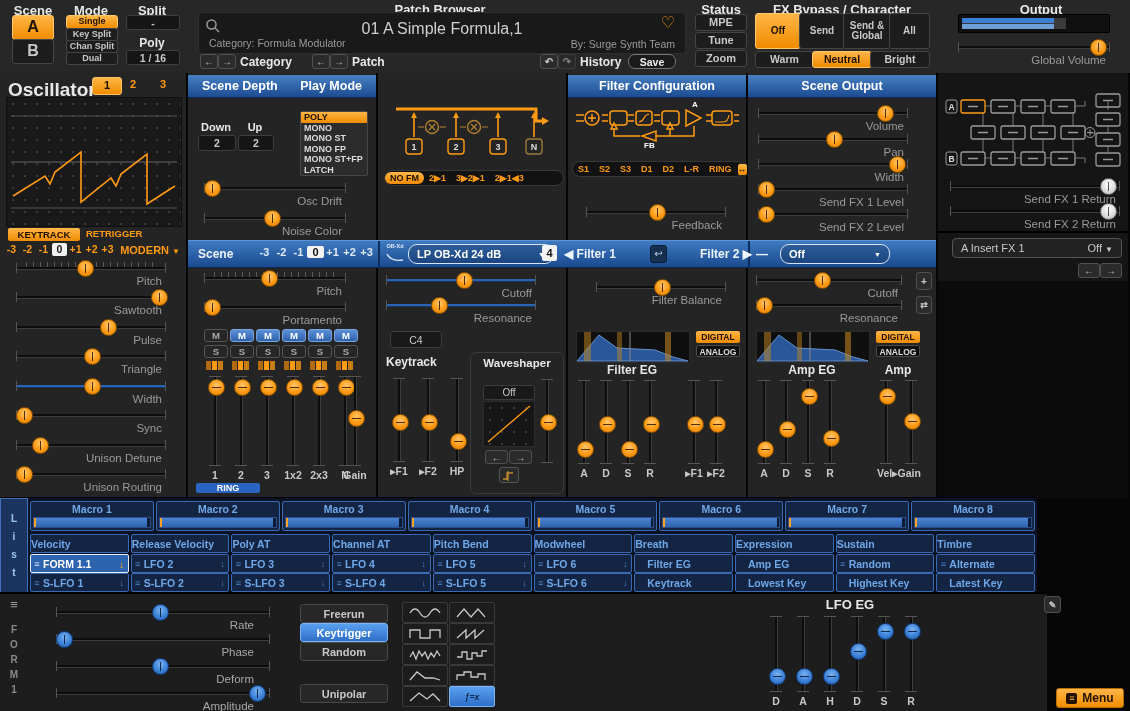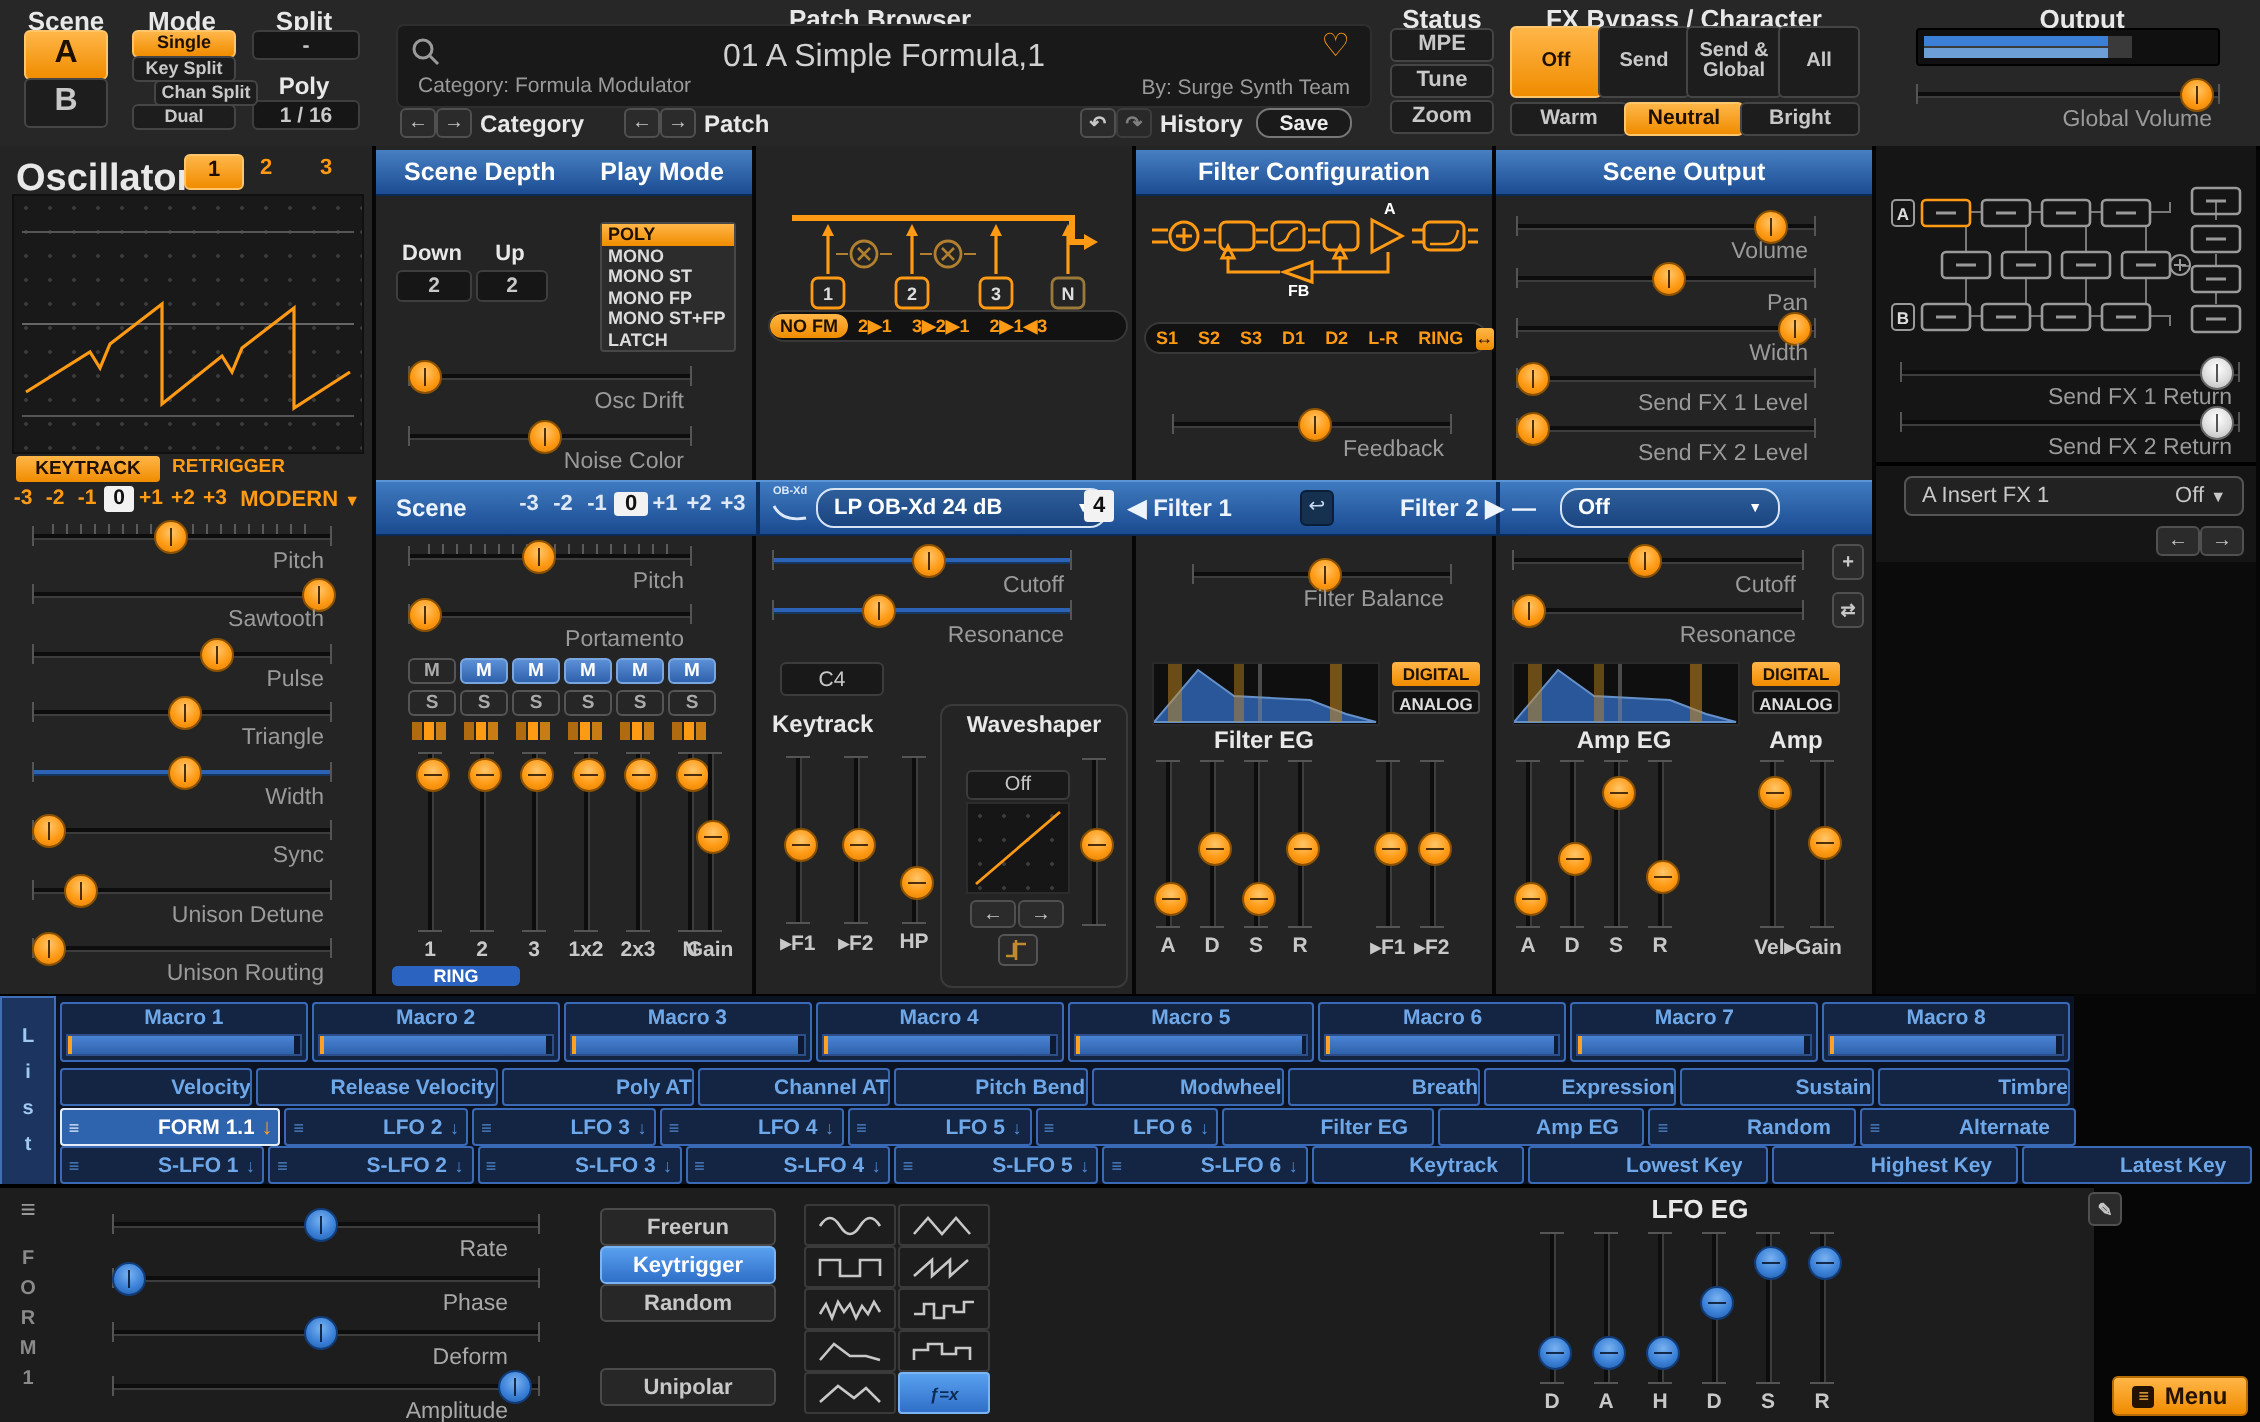--- a/index.html
+++ b/index.html
@@ -72,21 +72,21 @@
   .sb-oct.sel{background:#f2f2f2;color:#111;}
   .sb-dd{position:absolute;top:3px;height:18px;border:1px solid #d7e4f4;border-radius:9px;display:flex;align-items:center;
          color:#fff;font-weight:bold;font-size:11px;padding:0 8px;justify-content:space-between;background:rgba(10,30,60,.25);}
   
   #modgrid{position:absolute;left:0;top:497px;width:1037px;height:95px;background:#0b1322;border-top:1px solid #000;}
   #modtab{position:absolute;left:0;top:0;width:28px;height:95px;background:#1c3560;border:1px solid #3f6fb8;box-sizing:border-box;
           display:flex;flex-direction:column;align-items:center;justify-content:center;color:#9fc8f2;font-weight:bold;font-size:10px;line-height:18px;}
   .mrow{position:absolute;left:29px;right:1px;display:flex;}
   .mcell{flex:1;margin:1px;background:#142544;border:1px solid #3a69b5;border-radius:2px;display:flex;align-items:center;
          font-size:10.5px;font-weight:bold;color:#6fa8e8;}
-  .mcell .lbl{flex:1;text-align:right;white-space:nowrap;overflow:hidden;margin-left:36px;}
+  .mcell .lbl{flex:1;text-align:left;white-space:nowrap;overflow:hidden;}
   .mcell .mico,.mcell .marr{color:#4f86cc;font-size:9px;width:12px;text-align:center;}
   .mcell.sel{background:#2e63ae;border:1px solid #e4eefb;color:#fff;}
   .mcell.sel .mico{color:#dce8f8;} .mcell.sel .marr{color:#ffa224;font-size:11px;}
   .macrocell{flex:1;margin:1px;background:#142544;border:1px solid #3a69b5;border-radius:2px;padding:1px 2px 2px;}
   .macrocell .lbl{text-align:center;font-size:10.5px;font-weight:bold;color:#6fa8e8;height:14px;}
   .macrobar{position:relative;height:9px;background:#0d1a33;border:1px solid #2c4f8c;}
   .macrobar .fill{position:absolute;left:2px;top:0;bottom:0;background:linear-gradient(#4a84d4,#2f62ac);}
   .macrobar .tick{position:absolute;left:0;top:0;bottom:0;width:2px;background:#ffa224;}
   
   #lfopanel{position:absolute;left:0;top:592px;width:1047px;height:119px;background:#1d1d1d;border-top:2px solid #000;}
@@ -138,21 +138,21 @@
     <div class="ttl" style="left:955px;top:2px;width:172px">Output</div>
     <div class="abs" id="vu" style="left:958px;top:14px;width:150px;height:17px;background:#101010;border:1px solid #000;border-radius:2px">
         <div style="position: absolute; left: 3px; top: 3px; width: 104px; height: 11px; background: rgb(58, 58, 58);"></div>
         <div style="position: absolute; left: 3px; top: 3px; width: 92px; height: 5px; background: rgb(59, 127, 214);"></div>
         <div style="position: absolute; left: 3px; top: 9px; width: 92px; height: 5px; background: rgb(110, 158, 214);"></div>
       </div>
   <div class="tbtn sel" style="position: absolute; left: 12px; top: 15px; width: 40px; height: 23px; font-size: 16px;">A</div>
       <div class="tbtn" style="position: absolute; left: 12px; top: 39px; width: 40px; height: 23px; font-size: 16px;">B</div>
       <div class="tbtn sel" style="position: absolute; left: 66px; top: 15px; width: 50px; height: 12px; font-size: 9px;">Single</div>
       <div class="tbtn" style="position: absolute; left: 66px; top: 28px; width: 50px; height: 11px; font-size: 9px;">Key Split</div>
-      <div class="tbtn" style="position: absolute; left: 66px; top: 40px; width: 50px; height: 11px; font-size: 9px; margin-left: 11px;">Chan Split</div>
+      <div class="tbtn" style="position: absolute; left: 66px; top: 40px; width: 50px; height: 11px; font-size: 9px;">Chan Split</div>
       <div class="tbtn" style="position: absolute; left: 66px; top: 52px; width: 50px; height: 11px; font-size: 9px;">Dual</div>
       <div class="tbtn" style="position: absolute; left: 695px; top: 14px; width: 50px; height: 15px; font-size: 11px;">MPE</div>
       <div class="tbtn" style="position: absolute; left: 695px; top: 32px; width: 50px; height: 15px; font-size: 11px;">Tune</div>
       <div class="tbtn" style="position: absolute; left: 695px; top: 50px; width: 50px; height: 15px; font-size: 11px;">Zoom</div>
       <div class="tbtn sel" style="position: absolute; left: 755px; top: 13px; width: 44px; height: 34px; font-size: 10px;">Off</div>
       <div class="tbtn" style="position: absolute; left: 799px; top: 13px; width: 44px; height: 34px; font-size: 10px;">Send</div>
       <div class="tbtn" style="position: absolute; left: 843px; top: 13px; width: 46px; height: 34px; font-size: 10px;">Send &amp; Global</div>
       <div class="tbtn" style="position: absolute; left: 889px; top: 13px; width: 39px; height: 34px; font-size: 10px;">All</div>
       <div class="tbtn" style="position: absolute; left: 755px; top: 51px; width: 57px; height: 15px; font-size: 10.5px;">Warm</div>
       <div class="tbtn sel" style="position: absolute; left: 812px; top: 51px; width: 58px; height: 15px; font-size: 10.5px;">Neutral</div>
@@ -413,21 +413,21 @@
             <circle cx="46" cy="28" r="6.5" fill="none" stroke="#b08030" stroke-width="1.4"></circle>
             <path d="M43,25 l6,6 M49,25 l-6,6" stroke="#b08030" stroke-width="1.3"></path>
             <line x1="32" y1="28" x2="38" y2="28" stroke="#b08030"></line>
             <line x1="54" y1="28" x2="60" y2="28" stroke="#b08030"></line>
             <circle cx="88" cy="28" r="6.5" fill="none" stroke="#b08030" stroke-width="1.4"></circle>
             <path d="M85,25 l6,6 M91,25 l-6,6" stroke="#b08030" stroke-width="1.3"></path>
             <line x1="74" y1="28" x2="80" y2="28" stroke="#b08030"></line>
             <line x1="96" y1="28" x2="102" y2="28" stroke="#b08030"></line>
           </svg></div>
       </div>
-  <div class="pill" style="position: absolute; left: 6px; top: 82px; width: 178px; height: 14px;">
+  <div class="pill" style="position: absolute; left: 6px; top: 97px; width: 178px; height: 14px;">
         <div class="opt sel">NO FM</div>
         <div class="opt">2▶1</div>
         <div class="opt">3▶2▶1</div>
         <div class="opt">2▶1◀3</div>
       </div>
       <div class="hs" style="position: absolute; left: 8px; top: 199px; width: 150px; height: 28px;">
         <div class="hs-track blue"></div>
         <div class="hs-h" style="left: 70px;">
           <div class="slot"></div>
         </div>

